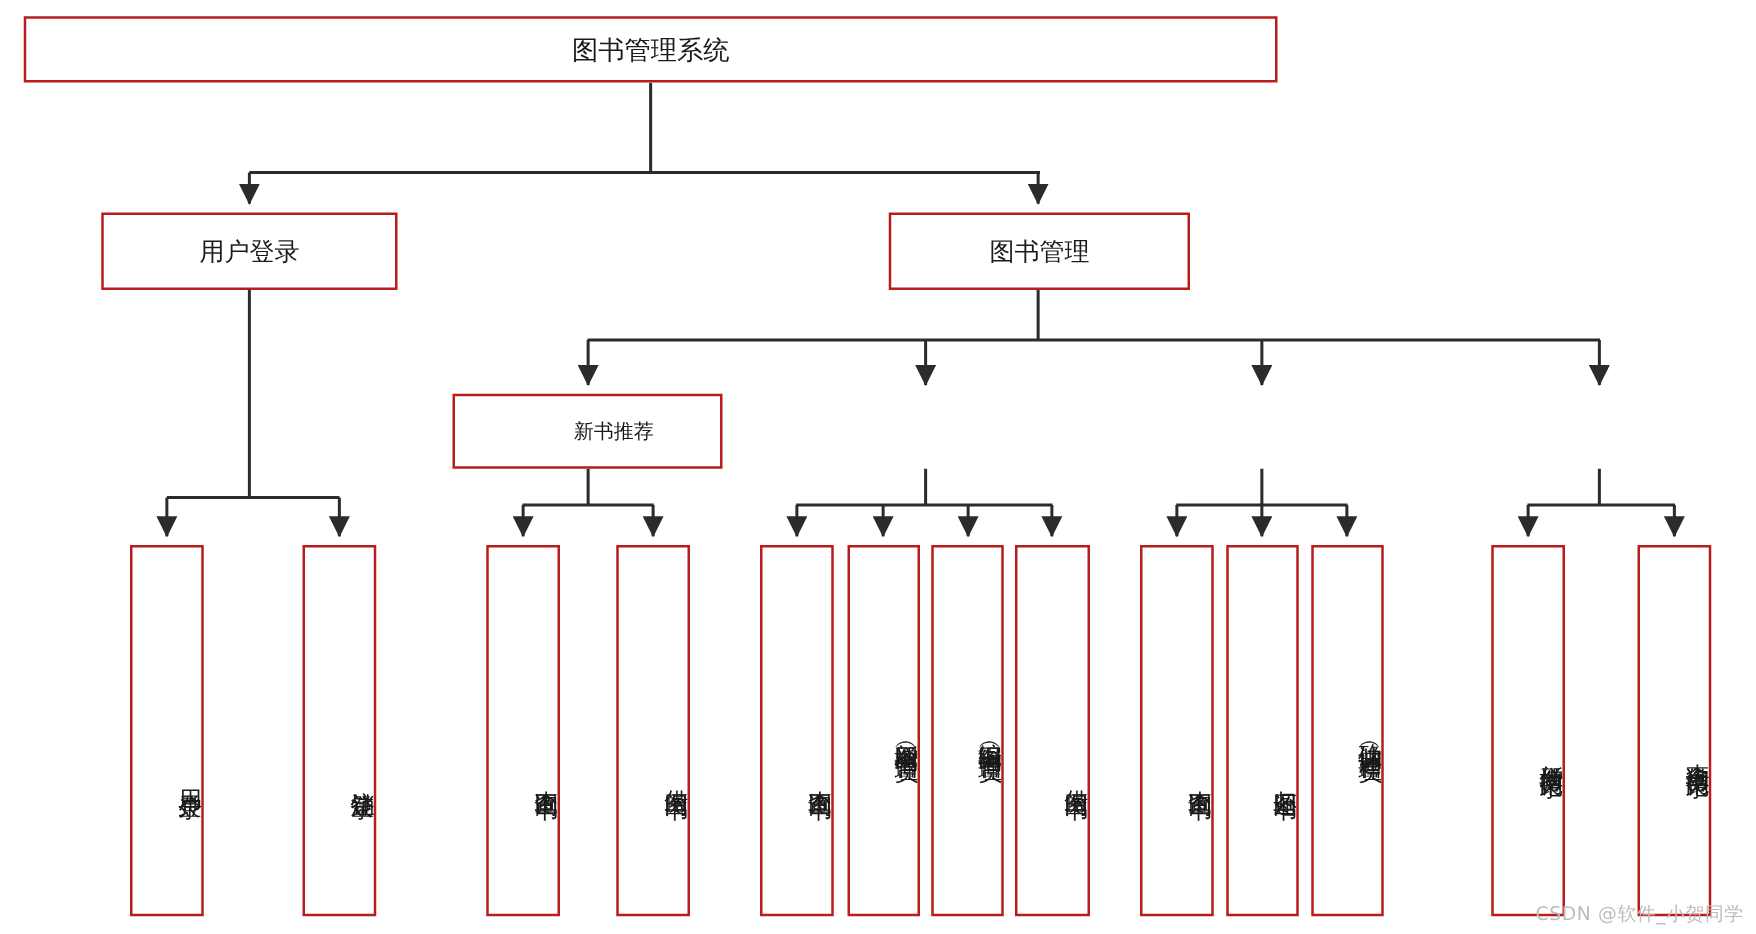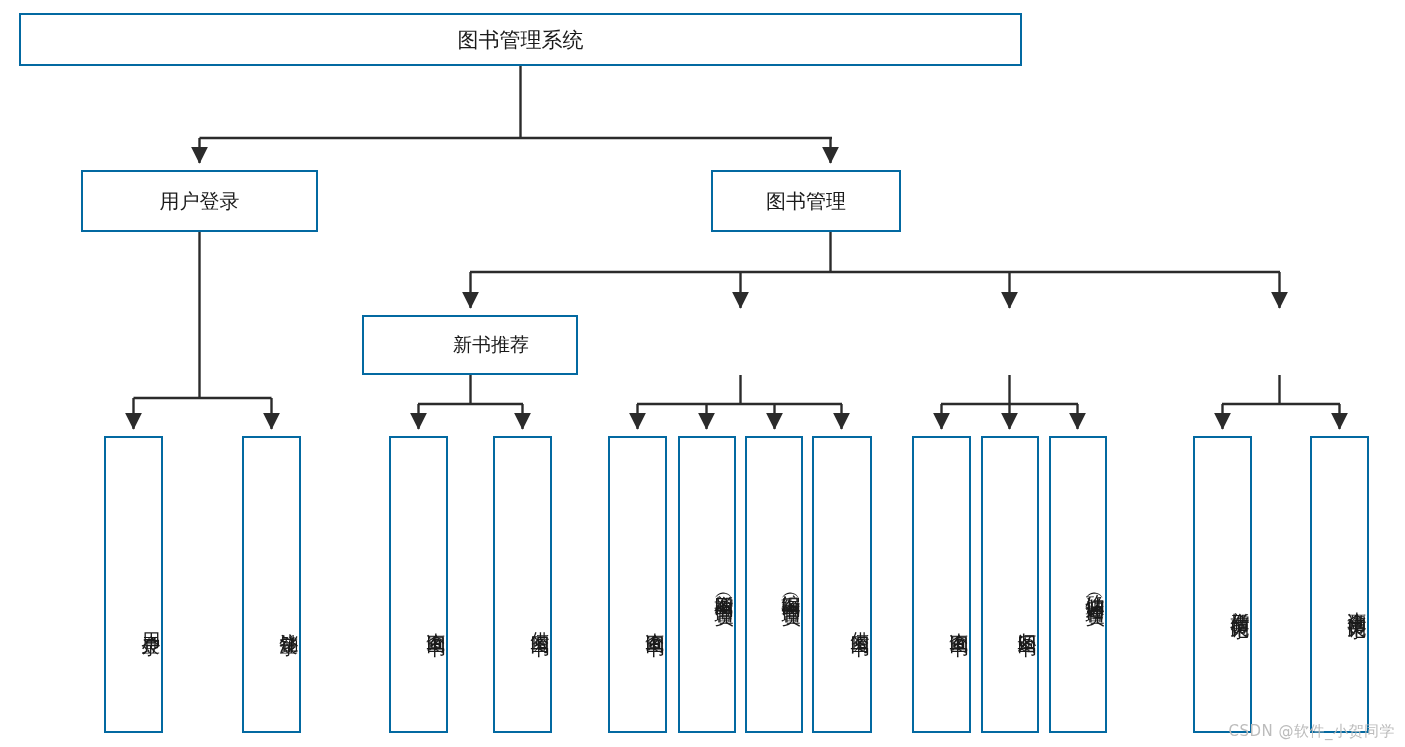--- a/index.html
+++ b/index.html
@@ -13,35 +13,35 @@
   #canvas {
     position: relative;
     width: 1405px;
     height: 747px;
     background: #ffffff;
     overflow: hidden;
   }
   .node {
     position: absolute;
     box-sizing: border-box;
-    border: 2px solid #0369a1;
+    border: 2px solid #b91c1c;
     background: #ffffff;
     display: flex;
     align-items: center;
     justify-content: center;
     color: #1a1a1a;
   }
   .node.level0 {
     font-size: 21px;
   }
   .node.level1 {
     font-size: 20px;
   }
   .node.level2 {
-    font-size: 19px;
+    font-size: 16px;
     padding-left: 42px;
   }
   .node.leaf {
     font-size: 19px;
     writing-mode: vertical-rl;
     text-orientation: upright;
     letter-spacing: 2px;
     padding-top: 8px;
     align-items: flex-start;
     justify-content: center;
@@ -123,21 +123,21 @@
       <path d="M 1222 404 L 1340 404"></path>
       <path d="M 1222.5 404 L 1222.5 429" marker-end="url(#arrow)"></path>
       <path d="M 1339.5 404 L 1339.5 429" marker-end="url(#arrow)"></path>
     </g>
   </svg>
 
   <div class="node level0" style="left:19px; top:13px; width:1003px; height:53px;">图书管理系统</div>
 
   <div class="node level1" style="left:81px; top:170px; width:237px; height:62px;">用户登录</div>
 
-  <div class="node level1" style="left:711px; top:170px; width:190px; height:62px;">图书管理</div>
+  <div class="node level1" style="left:711px; top:170px; width:241px; height:62px;">图书管理</div>
 
   <div class="node level2" style="left:362px; top:315px; width:216px; height:60px;">新书推荐</div>
 
 
 
 
   <div class="node leaf" style="left:104px; top:436px; width:59px; height:297px; padding-top:72px;">用户登录</div>
 
   <div class="node leaf" style="left:242px; top:436px; width:59px; height:297px; padding-top:72px;">注销登录</div>
 

